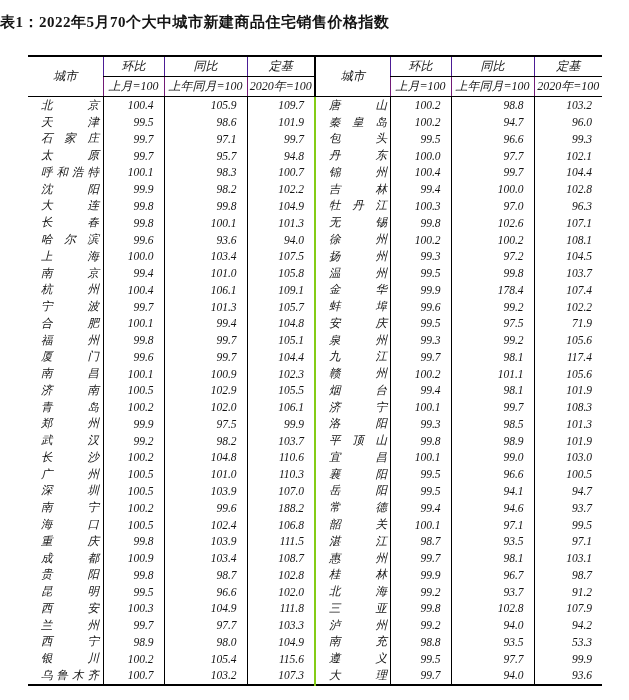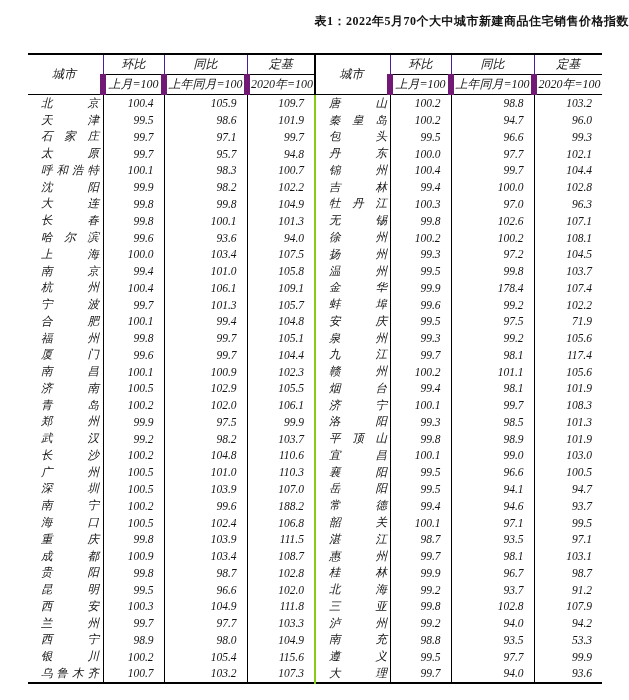--- a/index.html
+++ b/index.html
@@ -4,22 +4,22 @@
 <style>
   html, body {
     margin: 0; padding: 0;
     width: 629px; height: 700px;
     background: #ffffff;
     color: #141414;
     font-family: "Liberation Serif", "DejaVu Serif", serif;
     overflow: hidden;
   }
   .title {
-    text-align: right;
-    font-size: 12px;
+    text-align: left;
+    font-size: 15px;
     font-weight: bold;
     margin: 13px 0 0 0;
     letter-spacing: 0.5px;
   }
   table.idx {
     border-collapse: collapse;
     table-layout: fixed;
     width: 574px;
     margin: 23px 0 0 28px;
     border-top: 2px solid #000;
@@ -32,21 +32,21 @@
     padding: 0;
     height: 19px;
     text-align: center;
     white-space: nowrap;
   }
   .h-top { border-bottom: 1px solid #000; }
   .h-city, .h-sub { border-bottom: 1.5px solid #000; }
   thead tr:first-child th { border-left: 1px solid #4c1d95; }
   thead tr:first-child th:first-child { border-left: none; }
   thead tr:first-child th.panel-sep { border-left: 2px solid #000; }
-  thead tr:nth-child(2) th { border-left: 6px solid #701a75; margin-top: 29px; }
+  thead tr:nth-child(2) th { border-left: 1px solid #701a75; margin-top: 29px; }
   tbody td {
     height: 16.77px;
     font-size: 11.5px;
     padding: 0;
     border-left: 1px solid #000;
     white-space: nowrap;
   }
   tbody td:first-child { border-left: none; }
   tbody td:nth-child(5) { border-left: 2px solid #84cc16; }
   td.num { text-align: right; padding-right: 10px; }

